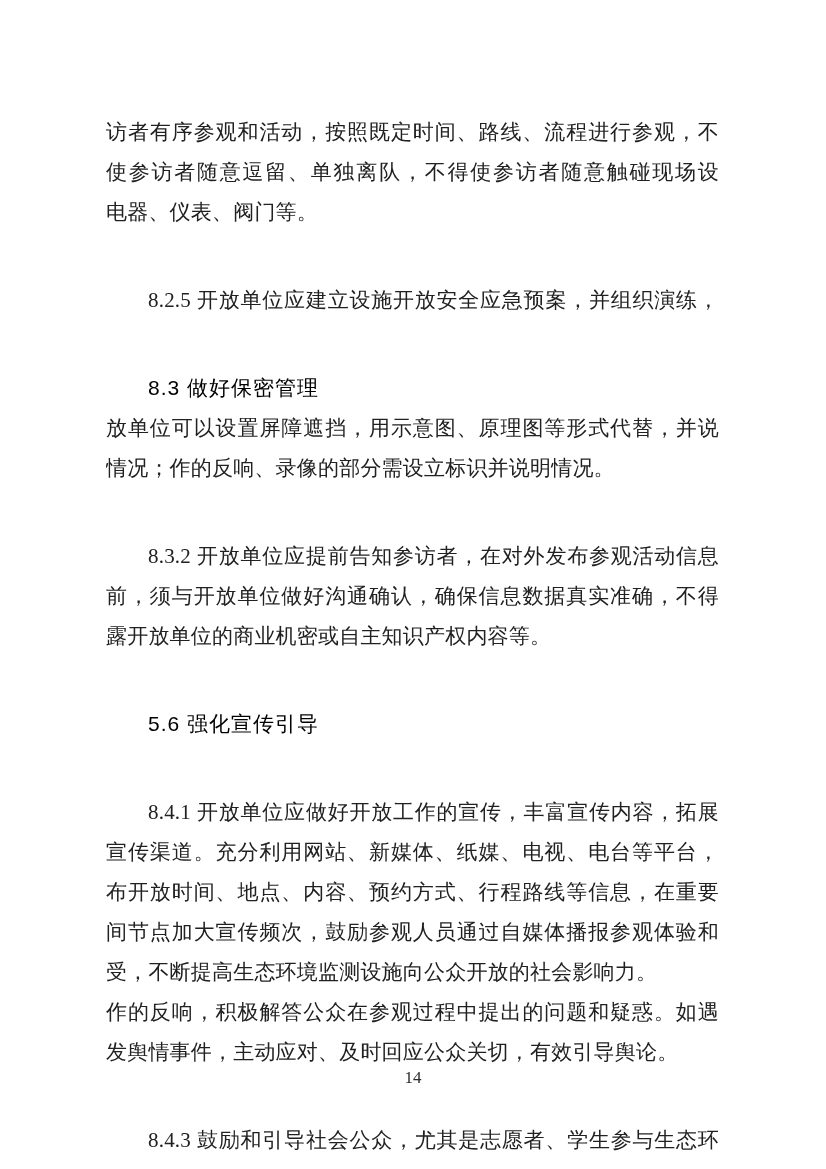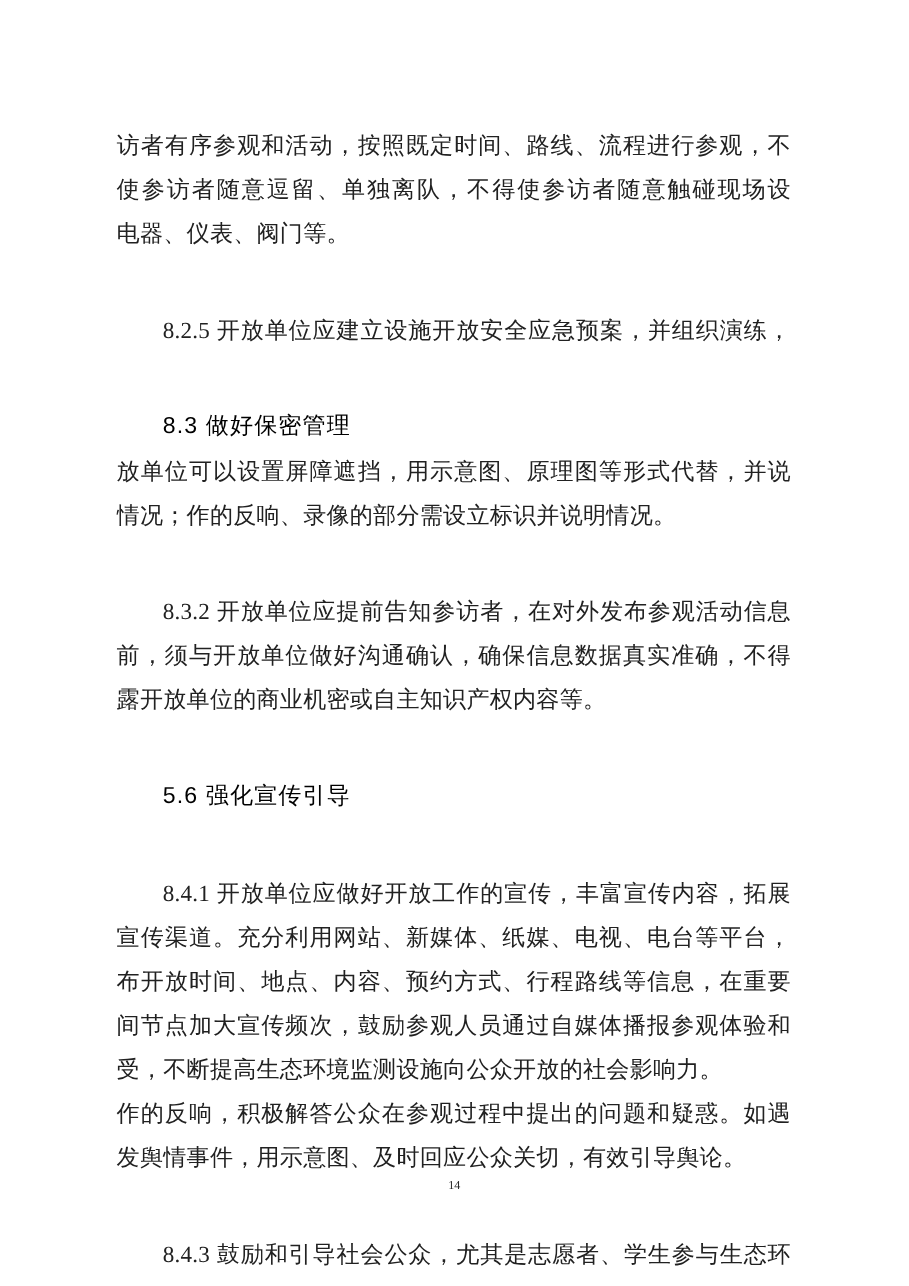--- a/index.html
+++ b/index.html
@@ -45,21 +45,21 @@
     letter-spacing: 1px;
   }
   .footer {
     position: absolute;
     left: 0;
     right: 0;
     top: 1068px;
     text-align: center;
   }
   .page-number {
-    font-size: 11px;
+    font-size: 17px;
     color: #2b2b2b;
     font-family: "Liberation Serif", "DejaVu Serif", serif;
   }
 </style>
 </head>
 <body>
 
 <div class="page">
   <main class="content">
     <div class="line fill">访者有序参观和活动，按照既定时间、路线、流程进行参观，不可</div>
@@ -72,20 +72,20 @@
     <div class="line indent fill">8.3.2 开放单位应提前告知参访者，在对外发布参观活动信息</div>
     <div class="line fill">前，须与开放单位做好沟通确认，确保信息数据真实准确，不得泄</div>
     <div class="line">露开放单位的商业机密或自主知识产权内容等。</div>
     <div class="line indent heading">5.6 强化宣传引导</div>
     <div class="line indent fill">8.4.1 开放单位应做好开放工作的宣传，丰富宣传内容，拓展</div>
     <div class="line fill">宣传渠道。充分利用网站、新媒体、纸媒、电视、电台等平台，公</div>
     <div class="line fill">布开放时间、地点、内容、预约方式、行程路线等信息，在重要时</div>
     <div class="line fill">间节点加大宣传频次，鼓励参观人员通过自媒体播报参观体验和感</div>
     <div class="line">受，不断提高生态环境监测设施向公众开放的社会影响力。</div>
     <div class="line fill">作的反响，积极解答公众在参观过程中提出的问题和疑惑。如遇突</div>
-    <div class="line">发舆情事件，用示意图、及时回应公众关切，有效引导舆论。</div>
+    <div class="line">发舆情事件，主动应对、及时回应公众关切，有效引导舆论。</div>
     <div class="line indent fill">8.4.3 鼓励和引导社会公众，尤其是志愿者、学生参与生态环</div>
   </main>
 
   <footer class="footer">
     <span class="page-number">14</span>
   </footer>
 </div>
 
 </body></html>

